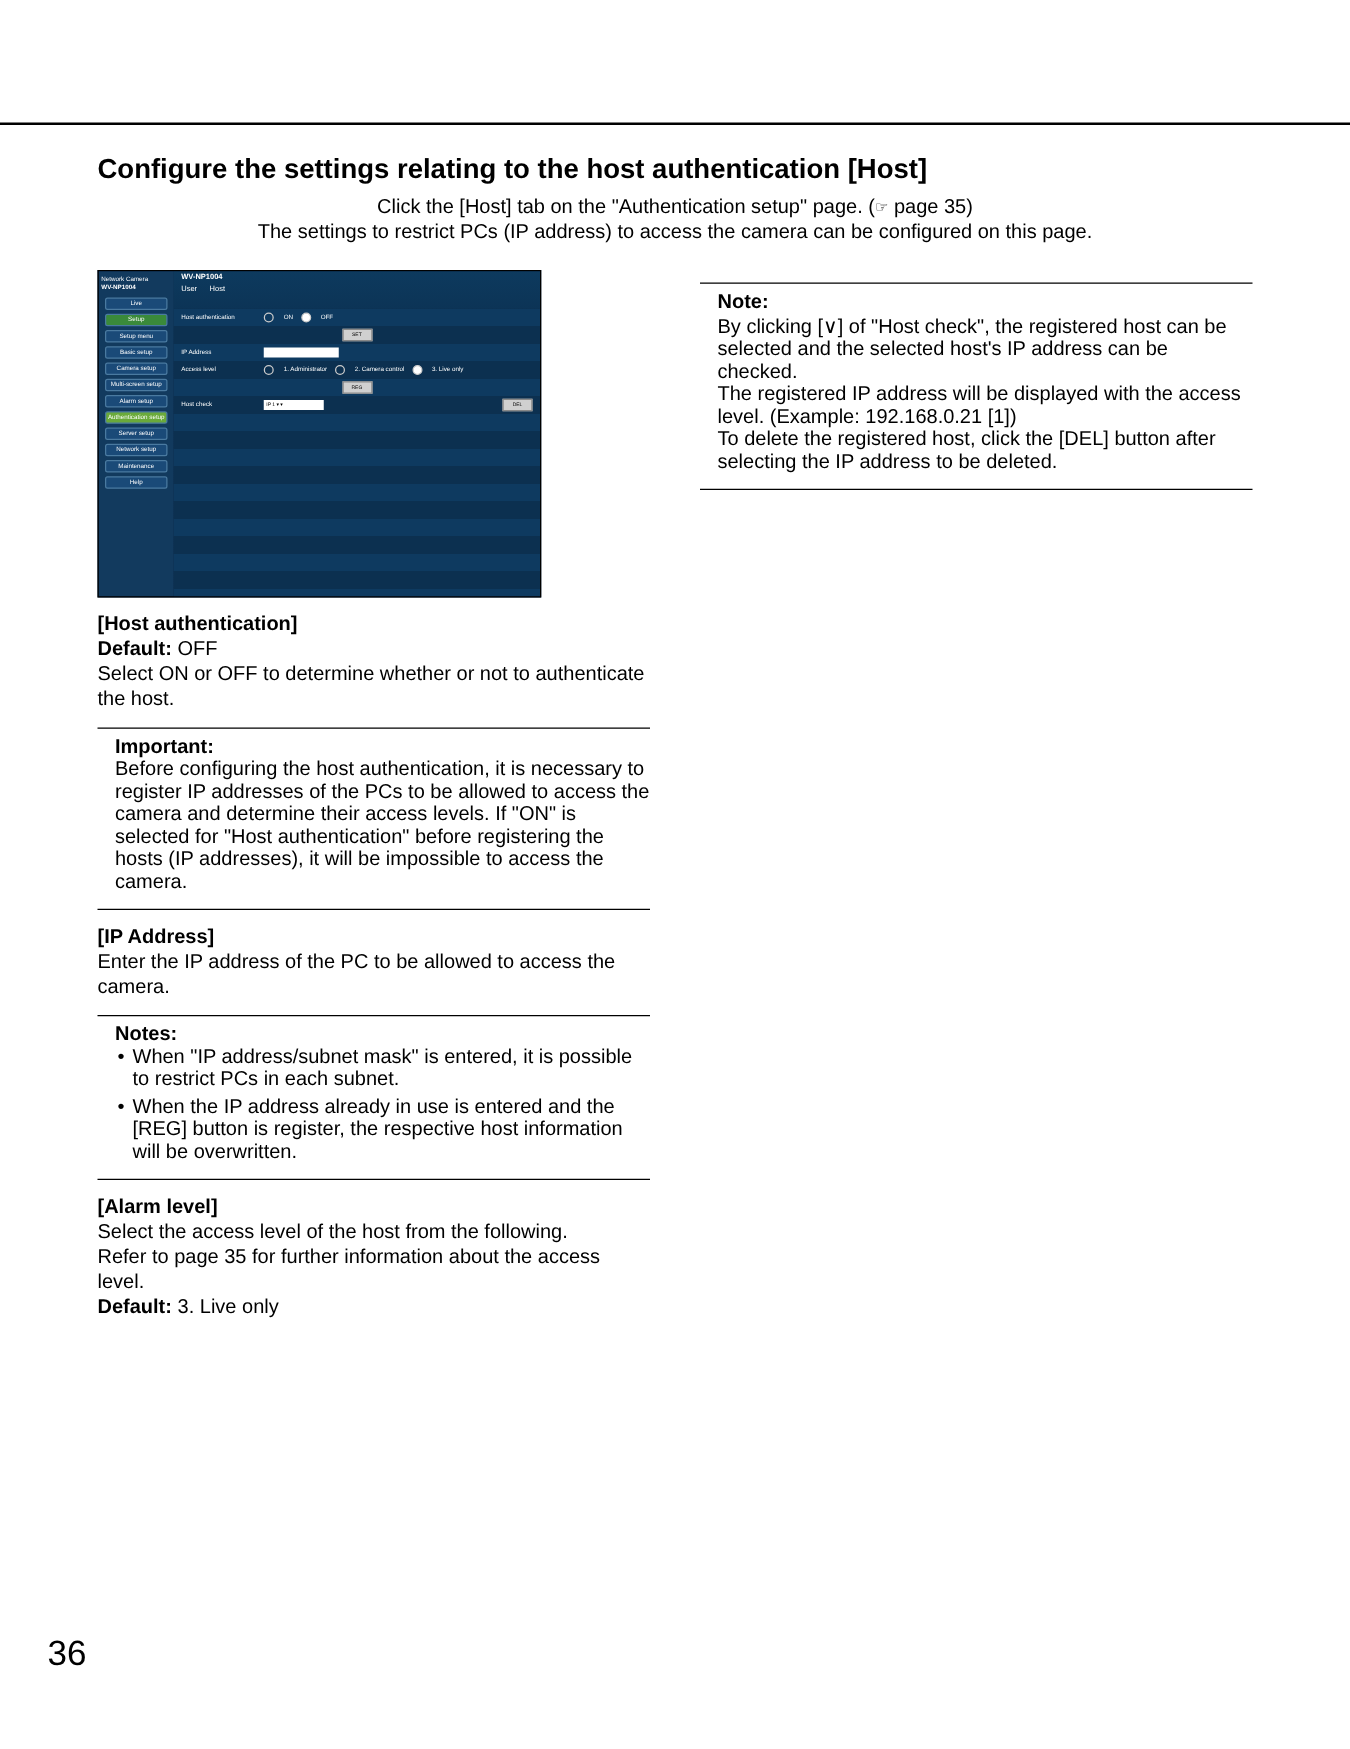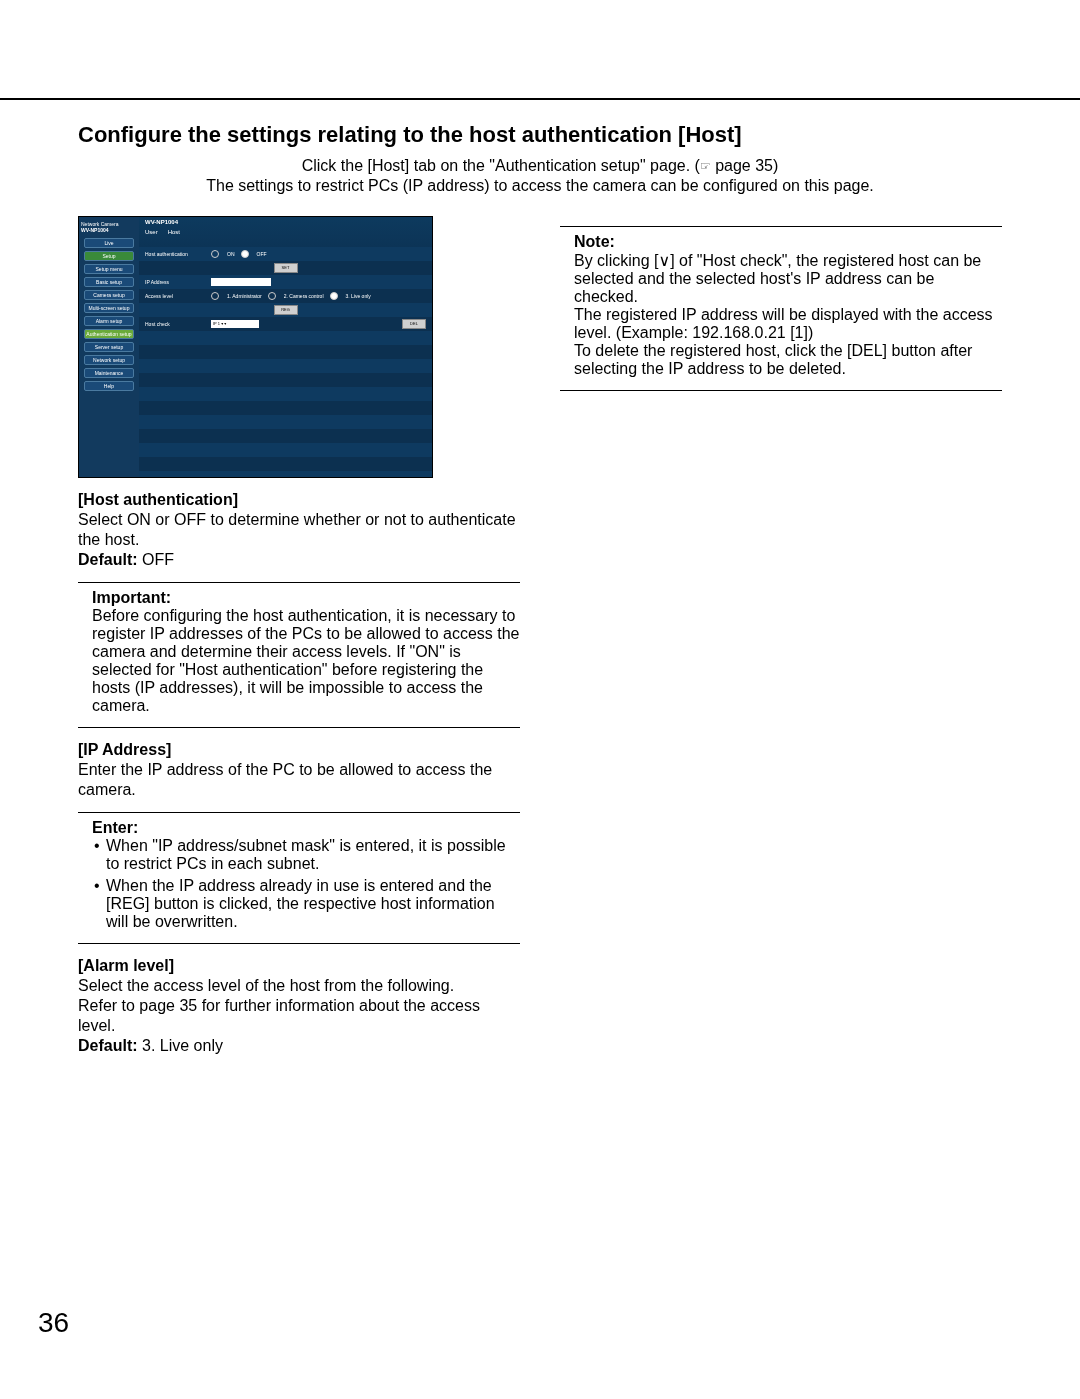--- a/index.html
+++ b/index.html
@@ -251,42 +251,42 @@
                 <span class="ss-select"><span>IP 1 ▾</span> ▾</span>
                 <span style="flex:1"></span>
                 <span class="ss-delbtn">DEL</span>
               </div>
             </div>
           </div>
         </div>
 
         <div class="section">
           <div class="sec-head">[Host authentication]</div>
+          <div><b>Default:</b> <span>OFF</span></div>
           <div>Select ON or OFF to determine whether or not to authenticate the host.</div>
-          <div><b>Default:</b> <span>OFF</span></div>
         </div>
 
         <hr class="hr-thin">
         <div class="note-block">
           <div class="note-title">Important:</div>
           <div>Before configuring the host authentication, it is necessary to register IP addresses of the PCs to be allowed to access the camera and determine their access levels. If "ON" is selected for "Host authentication" before registering the hosts (IP addresses), it will be impossible to access the camera.</div>
         </div>
         <hr class="hr-thin">
 
         <div class="section">
           <div class="sec-head">[IP Address]</div>
           <div>Enter the IP address of the PC to be allowed to access the camera.</div>
         </div>
 
         <hr class="hr-thin">
         <div class="note-block">
-          <div class="note-title">Enter:</div>
+          <div class="note-title">Notes:</div>
           <ul class="bullets">
             <li>When "IP address/subnet mask" is entered, it is possible to restrict PCs in each subnet.</li>
-            <li>When the IP address already in use is entered and the [REG] button is clicked, the respective host information will be overwritten.</li>
+            <li>When the IP address already in use is entered and the [REG] button is register, the respective host information will be overwritten.</li>
           </ul>
         </div>
         <hr class="hr-thin">
 
         <div class="section">
           <div class="sec-head">[Alarm level]</div>
           <div>Select the access level of the host from the following.</div>
           <div>Refer to page 35 for further information about the access level.</div>
           <div><b>Default:</b> <span>3. Live only</span></div>
         </div>

